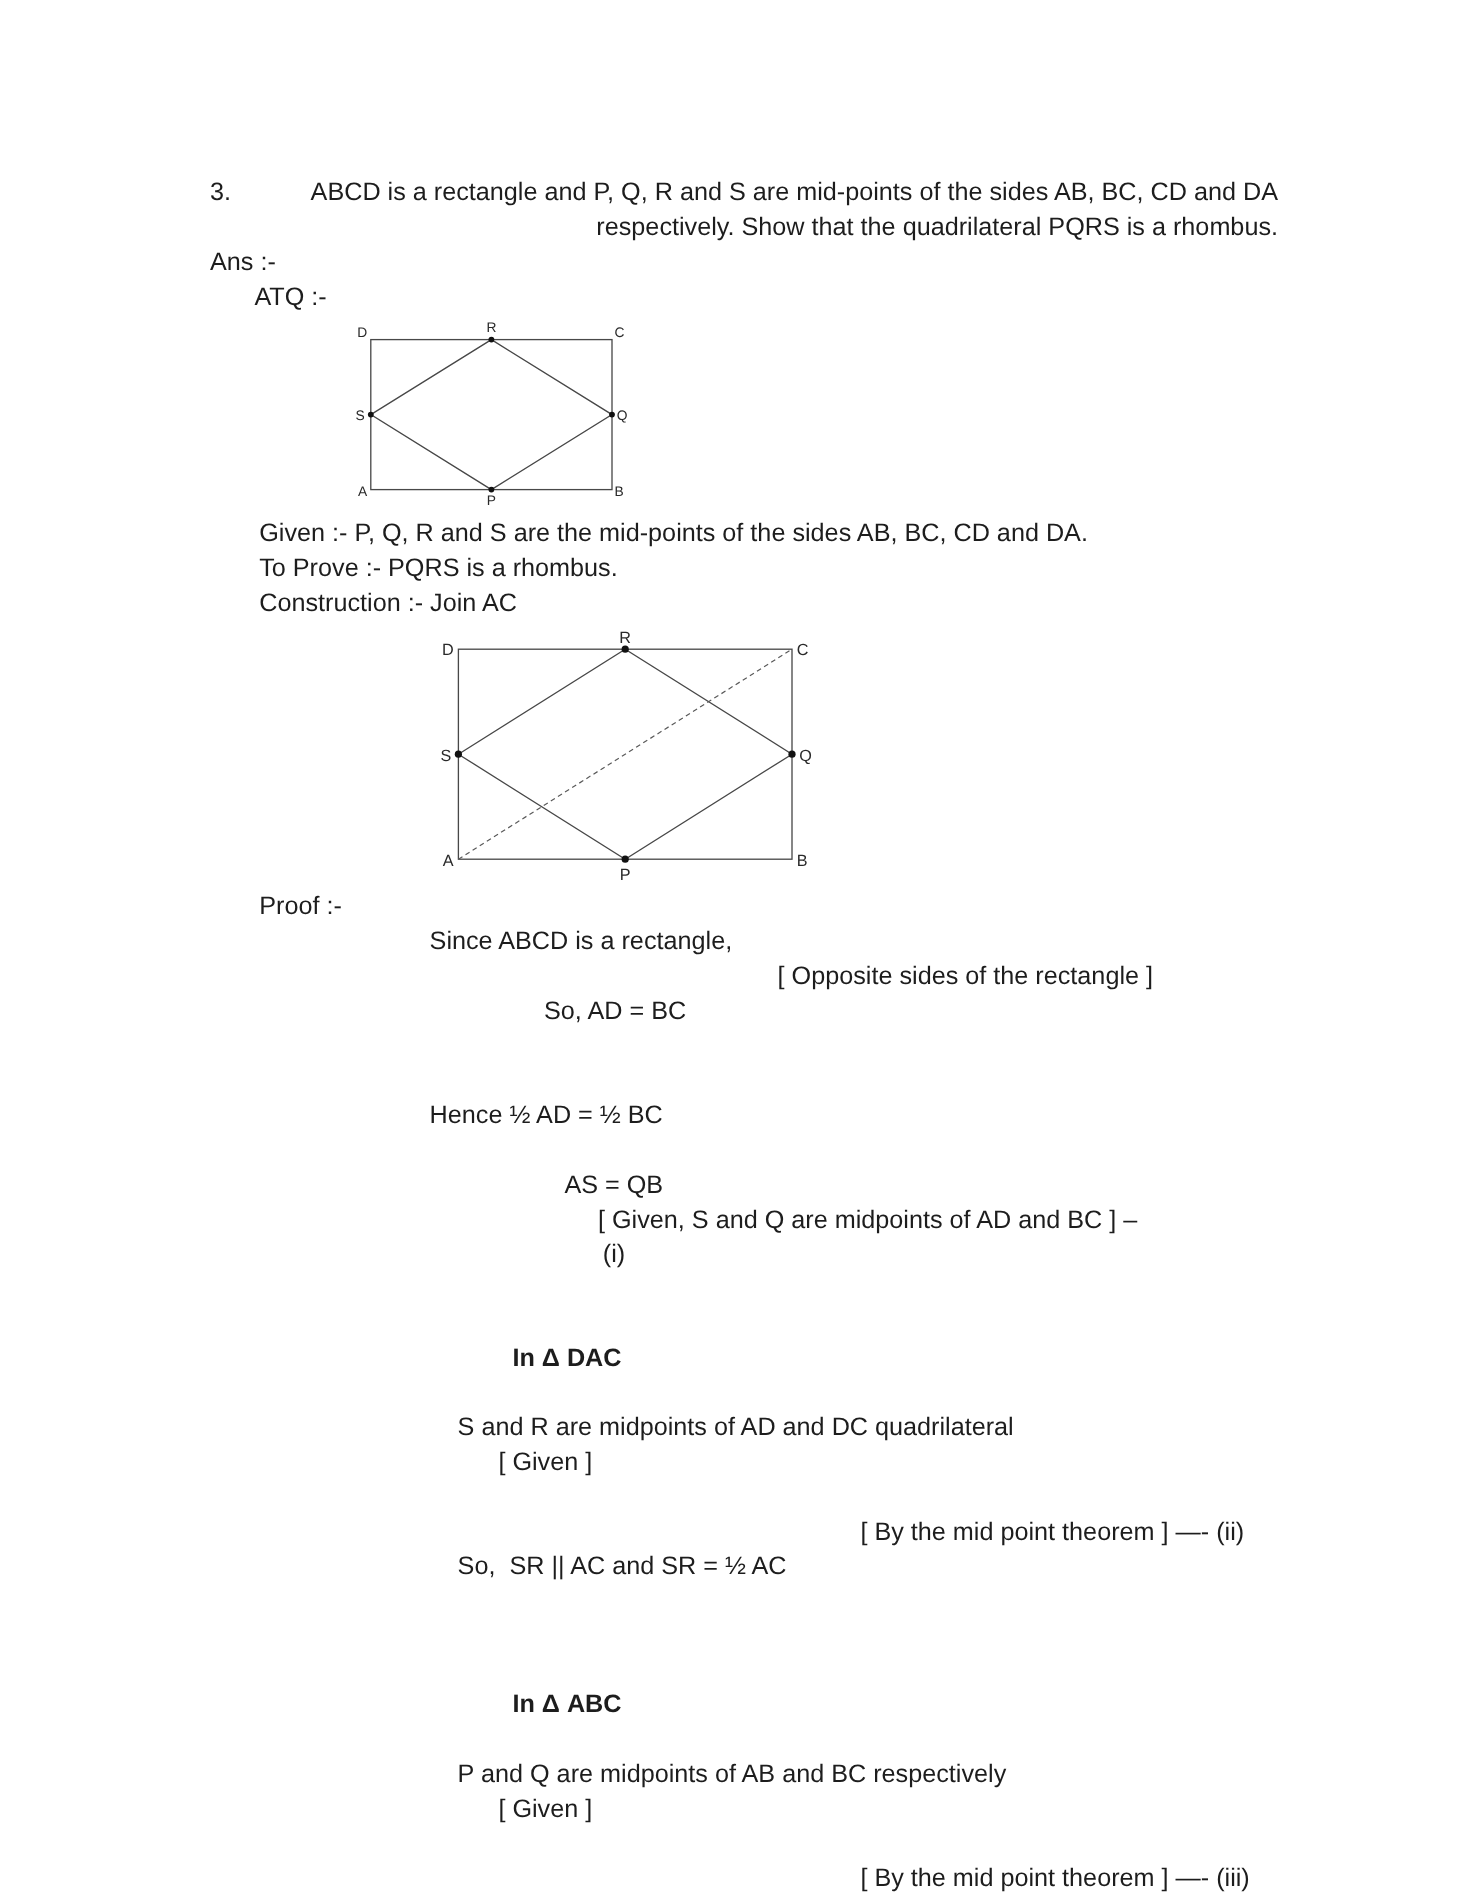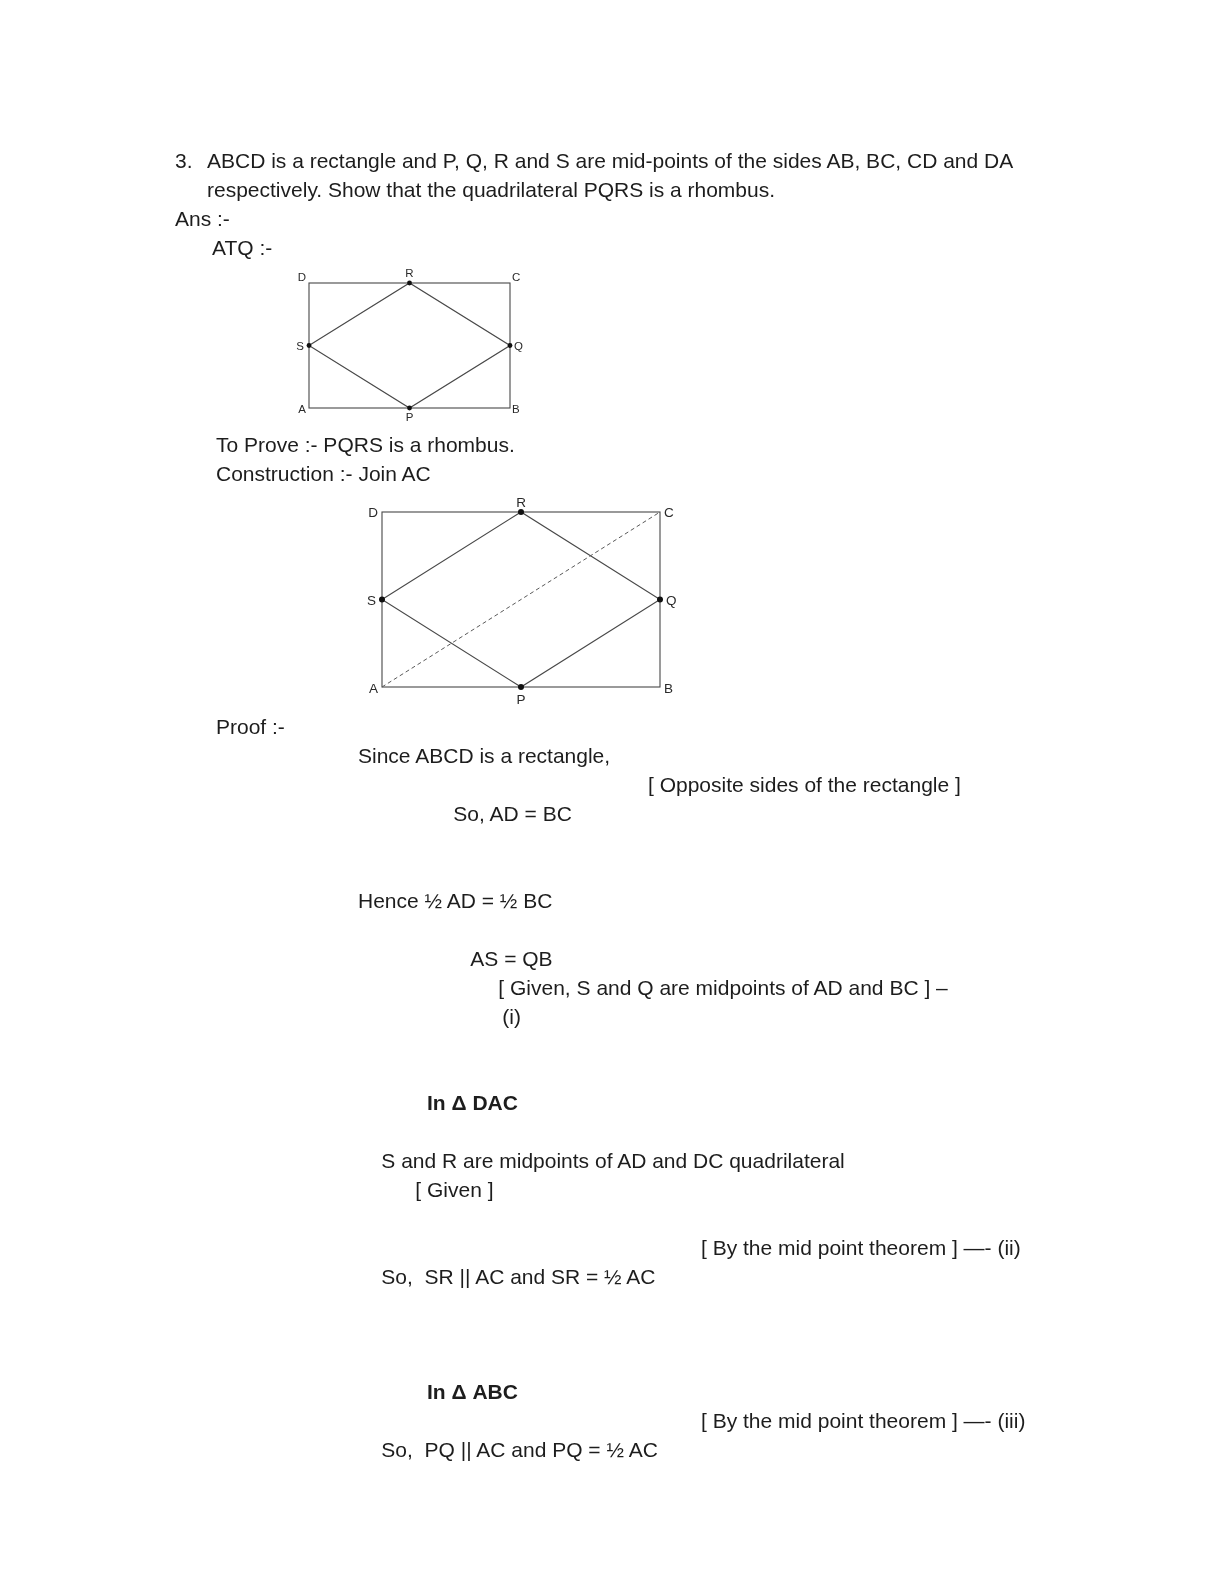--- a/index.html
+++ b/index.html
@@ -14,33 +14,33 @@
     font-size: 21px;
     line-height: 29px;
     color: #1d1d1d;
   }
   .line { position: relative; white-space: pre-wrap; min-height: 29px; }
   .spacer { height: 28px; }
 
   
   .question { display: flex; }
   .qnum  { width: 32px; flex: 0 0 32px; }
-  .qtext { max-width: 858px; }
+  .qtext { max-width: 858px; text-align: right; }
 
   
   .ind-atq   { padding-left: 37px; }
   .ind-label { padding-left: 41px; }
   .ind-a { padding-left: 183px; }
   .ind-b { padding-left: 255px; }
   .ind-c { padding-left: 272px; }
   .ind-d { padding-left: 252px; font-weight: bold; }
 
   
   .cmt-473 { position: absolute; left: 473px; top: 0; }
-  .cmt-542 { position: absolute; left: 526px; top: 0; }
+  .cmt-542 { position: absolute; left: 542px; top: 0; }
 
   
   .gap12 { margin-left: 28px; }
   .gap22 { margin-left: 34px; }
   .gap32 { margin-left: 32px; }
 
   
   svg.diag { display: block; }
   svg.diag1 { margin: 4px 0 6px 110px; }
   svg.diag2 { margin: 6px 0 2px 185px; }
@@ -74,20 +74,21 @@
     <text class="vlabel" x="21" y="15" text-anchor="end">D</text>
     <text class="vlabel" x="124.5" y="11" text-anchor="middle">R</text>
     <text class="vlabel" x="227" y="15" text-anchor="start">C</text>
     <text class="vlabel" x="19" y="84" text-anchor="end">S</text>
     <text class="vlabel" x="229" y="84" text-anchor="start">Q</text>
     <text class="vlabel" x="21" y="147" text-anchor="end">A</text>
     <text class="vlabel" x="124.5" y="155" text-anchor="middle">P</text>
     <text class="vlabel" x="227" y="147" text-anchor="start">B</text>
   </svg>
 
+  <div class="line ind-label">Given :- P, Q, R and S are the mid-points of the sides AB, BC, CD and DA.</div>
   <div class="line ind-label">To Prove :- PQRS is a rhombus.</div>
   <div class="line ind-label">Construction :- Join AC</div>
 
   <svg class="diag diag2" width="320" height="216" viewBox="0 0 320 216">
     <rect class="shape" x="22" y="18" width="278" height="175"></rect>
     <path class="shape" d="M22,105.5 L161,18 L300,105.5 L161,193 Z"></path>
     <line class="dash" x1="22" y1="193" x2="300" y2="18"></line>
     <circle class="dot" cx="161" cy="18" r="3"></circle>
     <circle class="dot" cx="300" cy="105.5" r="3"></circle>
     <circle class="dot" cx="161" cy="193" r="3"></circle>
@@ -125,17 +126,21 @@
   </div>
   <div class="line ind-a">
     <span>So,  SR || AC and SR = ½ AC</span>
     <span class="cmt-542">[ By the mid point theorem ] —- (ii)</span>
   </div>
 
   <div class="spacer"></div>
 
   <div class="line ind-d">In Δ ABC</div>
   <div class="line ind-a">
+    <span>P and Q are midpoints of AB and BC respectively</span>
+    <span class="gap22">[ Given ]</span>
+  </div>
+  <div class="line ind-a">
     <span>So,  PQ || AC and PQ = ½ AC</span>
     <span class="cmt-542">[ By the mid point theorem ] —- (iii)</span>
   </div>
 
 </div>
 
 </body></html>

